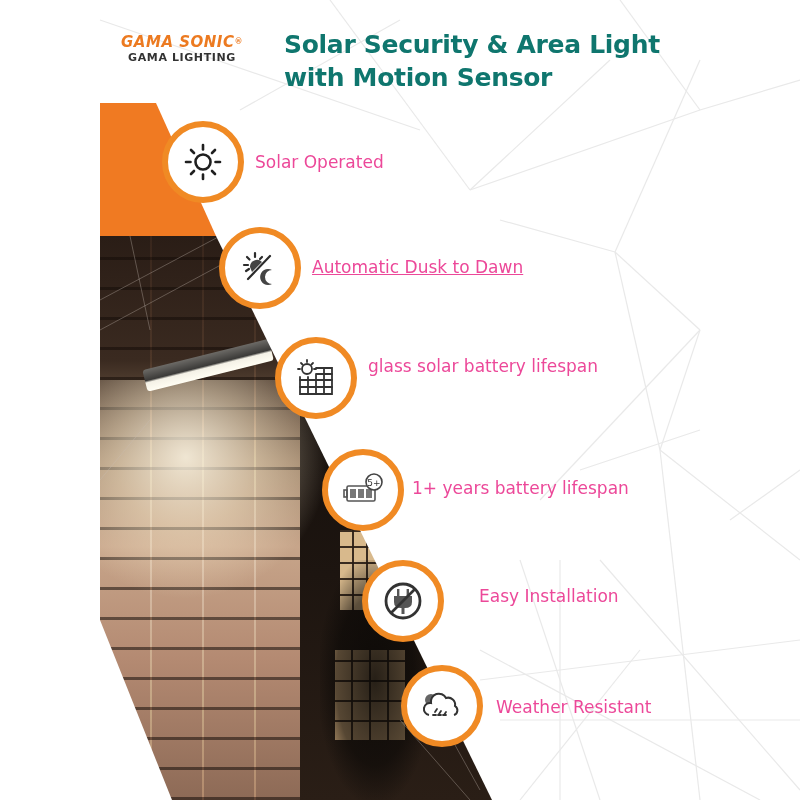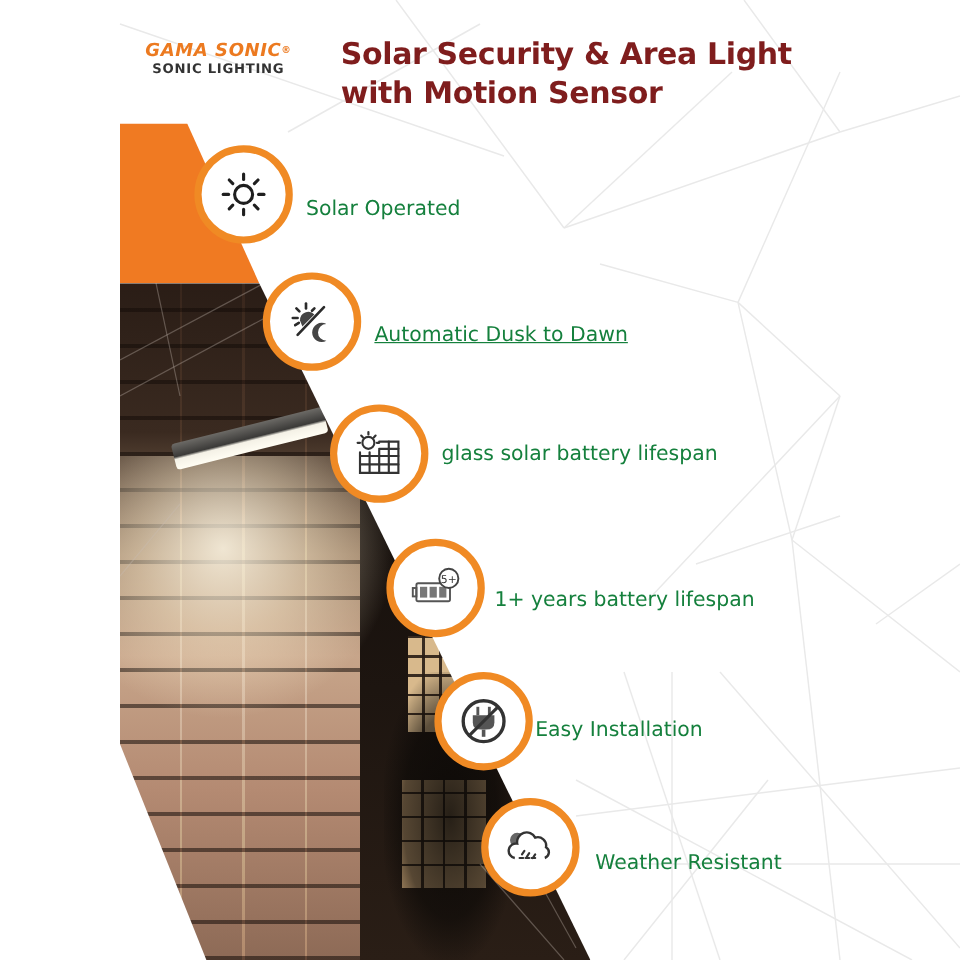--- a/index.html
+++ b/index.html
@@ -71,35 +71,35 @@
       color: #ec7a20; font-family: "DejaVu Sans", sans-serif; font-weight: bold; font-style: italic;
       font-size: 15px; letter-spacing: 0.5px; line-height: 18px; white-space: nowrap;
     }
     .logo-brand sup { font-size: 8px; font-style: normal; vertical-align: top; }
     .logo-sub {
       color: #333333; font-family: "DejaVu Sans", sans-serif; font-weight: bold;
       font-size: 11px; letter-spacing: 0.6px; line-height: 14px; white-space: nowrap;
     }
     .title {
       position: absolute; left: 284px; top: 28px;
-      color: #7f1d1d; font-family: "DejaVu Sans", sans-serif; font-weight: bold;
+      color: #0f766e; font-family: "DejaVu Sans", sans-serif; font-weight: bold;
       font-size: 25px; line-height: 33px; letter-spacing: -0.3px;
     }
     .title div { white-space: nowrap; }
 
     .feature { position: absolute; }
     .circle {
       position: absolute; width: 70px; height: 70px; border-radius: 50%;
       background: #ffffff; border: 6px solid #f08a24;
       display: flex; align-items: center; justify-content: center;
     }
     .circle svg { width: 44px; height: 44px; }
     .feature-label {
-      position: absolute; color: #15803d; font-family: "DejaVu Sans", sans-serif;
-      font-size: 17px; line-height: 23px; white-space: nowrap; margin-top: 12px;
+      position: absolute; color: #ec4899; font-family: "DejaVu Sans", sans-serif;
+      font-size: 17px; line-height: 23px; white-space: nowrap;
     }
   </style>
 </head>
 <body>
 
 <div class="canvas">
 
   <svg class="bg-lines" width="800" height="800" viewBox="0 0 800 800">
     <g stroke="#e9e9e9" stroke-width="1.2" fill="none">
       <line x1="100" y1="20" x2="420" y2="130"></line>
@@ -147,21 +147,21 @@
         <line x1="130" y1="236" x2="150" y2="330"></line>
         <line x1="100" y1="480" x2="150" y2="420"></line>
         <line x1="400" y1="720" x2="470" y2="800"></line>
         <line x1="430" y1="700" x2="480" y2="790"></line>
       </g>
     </svg>
   </div>
 
   <div class="logo">
     <div class="logo-brand"><span>GAMA SONIC</span><sup>®</sup></div>
-    <div class="logo-sub">SONIC LIGHTING</div>
+    <div class="logo-sub">GAMA LIGHTING</div>
   </div>
 
   <div class="title">
     <div>Solar Security &amp; Area Light</div>
     <div>with Motion Sensor</div>
   </div>
 
   <div class="feature">
     <div class="circle" style="left:162px;top:121px;">
       <svg viewBox="0 0 44 44">
@@ -253,21 +253,21 @@
         <circle cx="22" cy="22" r="17" fill="none" stroke="#333" stroke-width="2.8"></circle>
         <g fill="#555">
           <rect x="16" y="10" width="2.4" height="7"></rect>
           <rect x="25.6" y="10" width="2.4" height="7"></rect>
           <path d="M13 17 H31 V23 Q31 29 24 29 H20 Q13 29 13 23 Z"></path>
           <rect x="20.5" y="29" width="3" height="6"></rect>
         </g>
         <line x1="10" y1="34" x2="34" y2="10" stroke="#333" stroke-width="2.6"></line>
       </svg>
     </div>
-    <div class="feature-label" style="left:446px;top:585px;text-align:right;">
+    <div class="feature-label" style="left:479px;top:585px;text-align:right;">
       <div>Easy Installation</div>
     </div>
   </div>
 
   <div class="feature">
     <div class="circle" style="left:401px;top:665px;">
       <svg viewBox="0 0 44 44">
         <circle cx="11" cy="16" r="6" fill="#666"></circle>
         <path d="M9 31 A6 6 0 0 1 11 19 A8 8 0 0 1 26 14 A7 7 0 0 1 35 22 A5 5 0 0 1 34 31" fill="#fff" stroke="#333" stroke-width="2"></path>
         <g stroke="#333" stroke-width="1.8" stroke-linecap="round">

